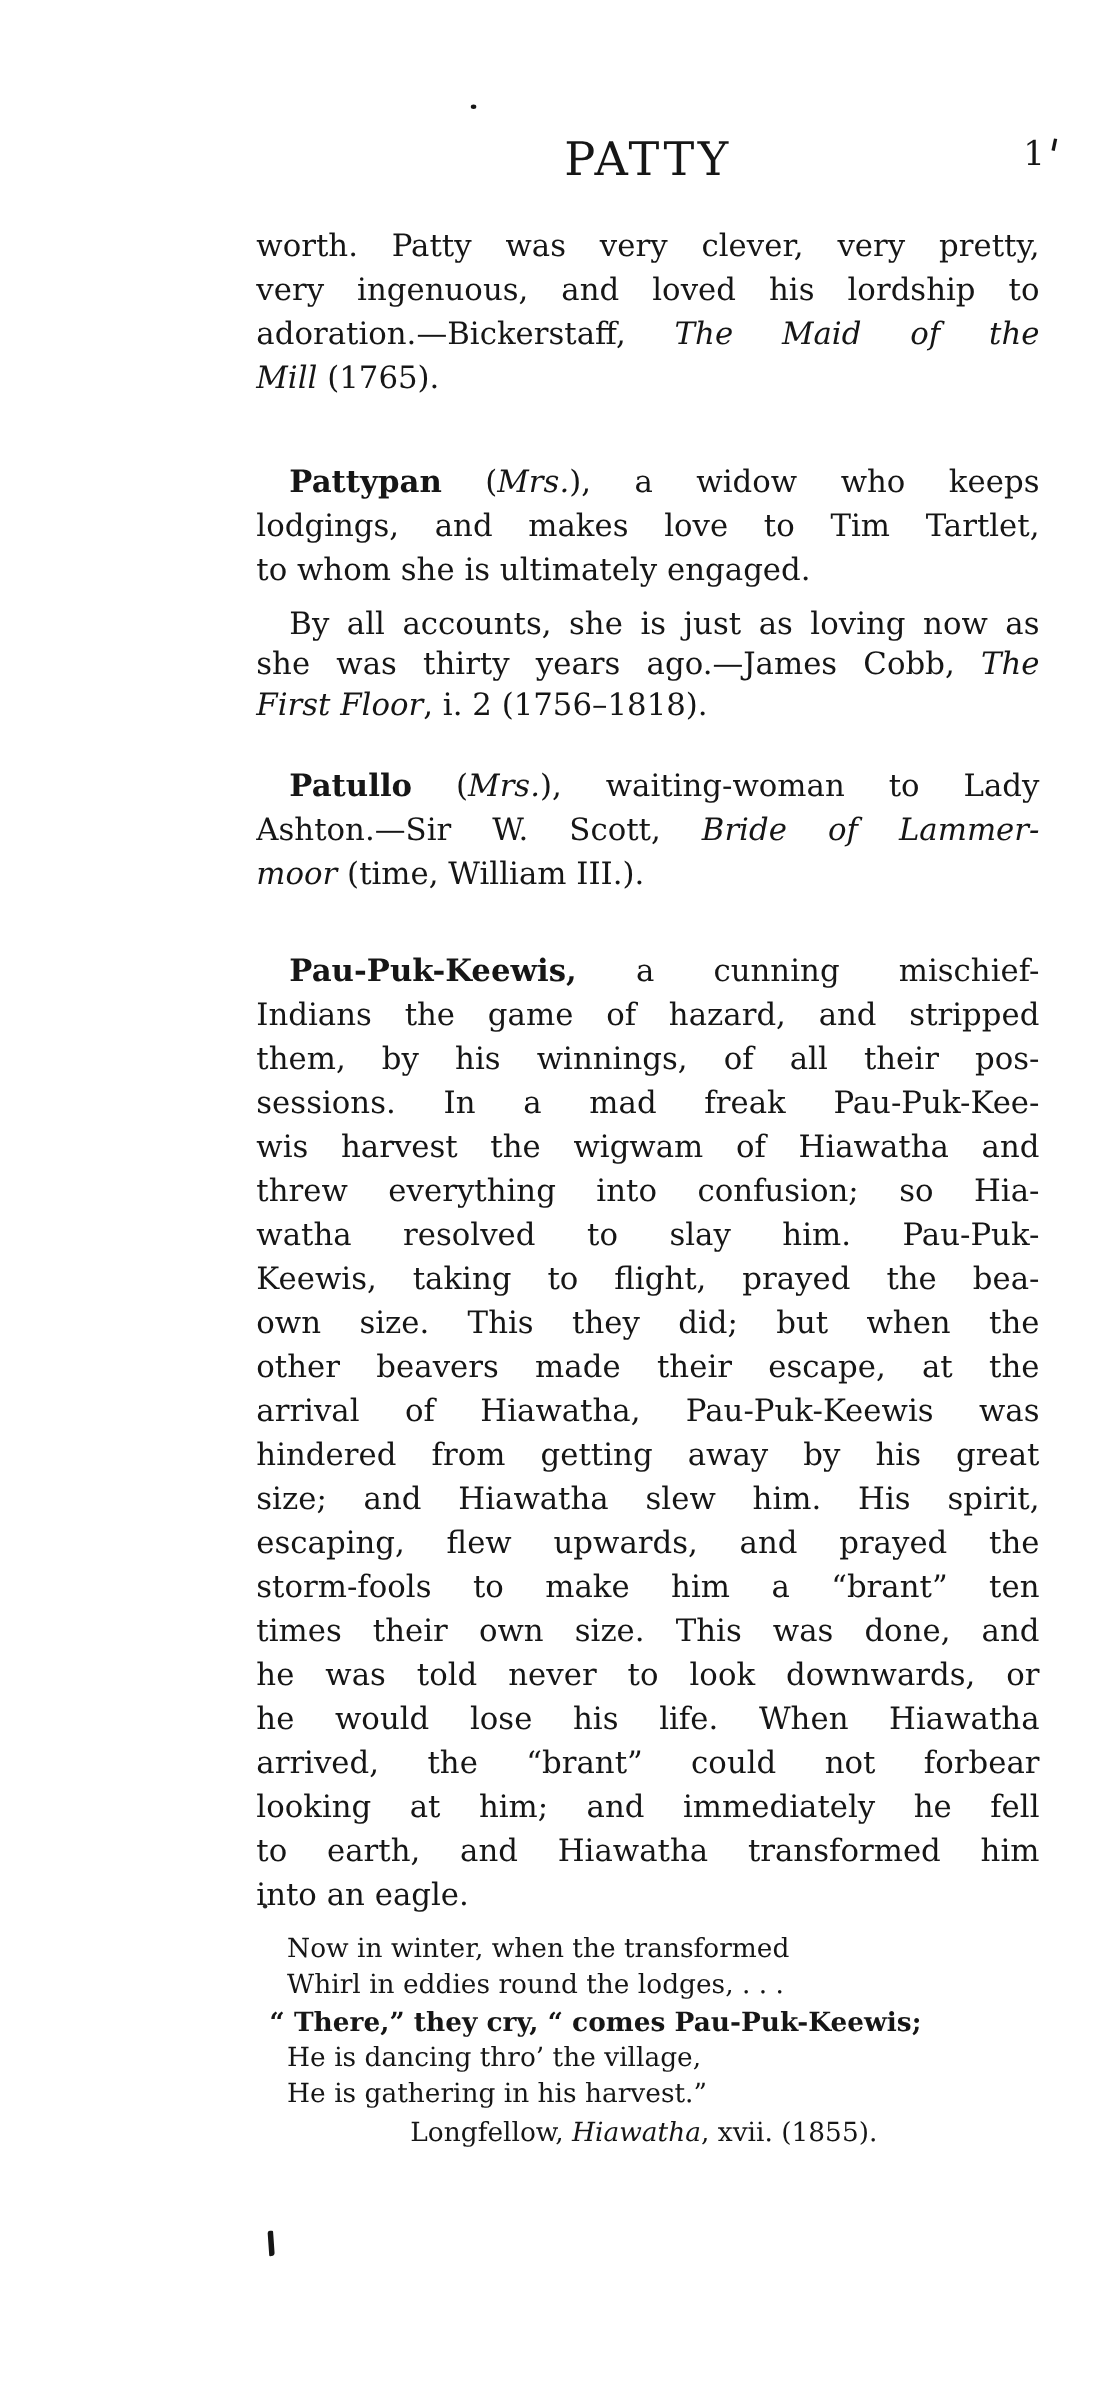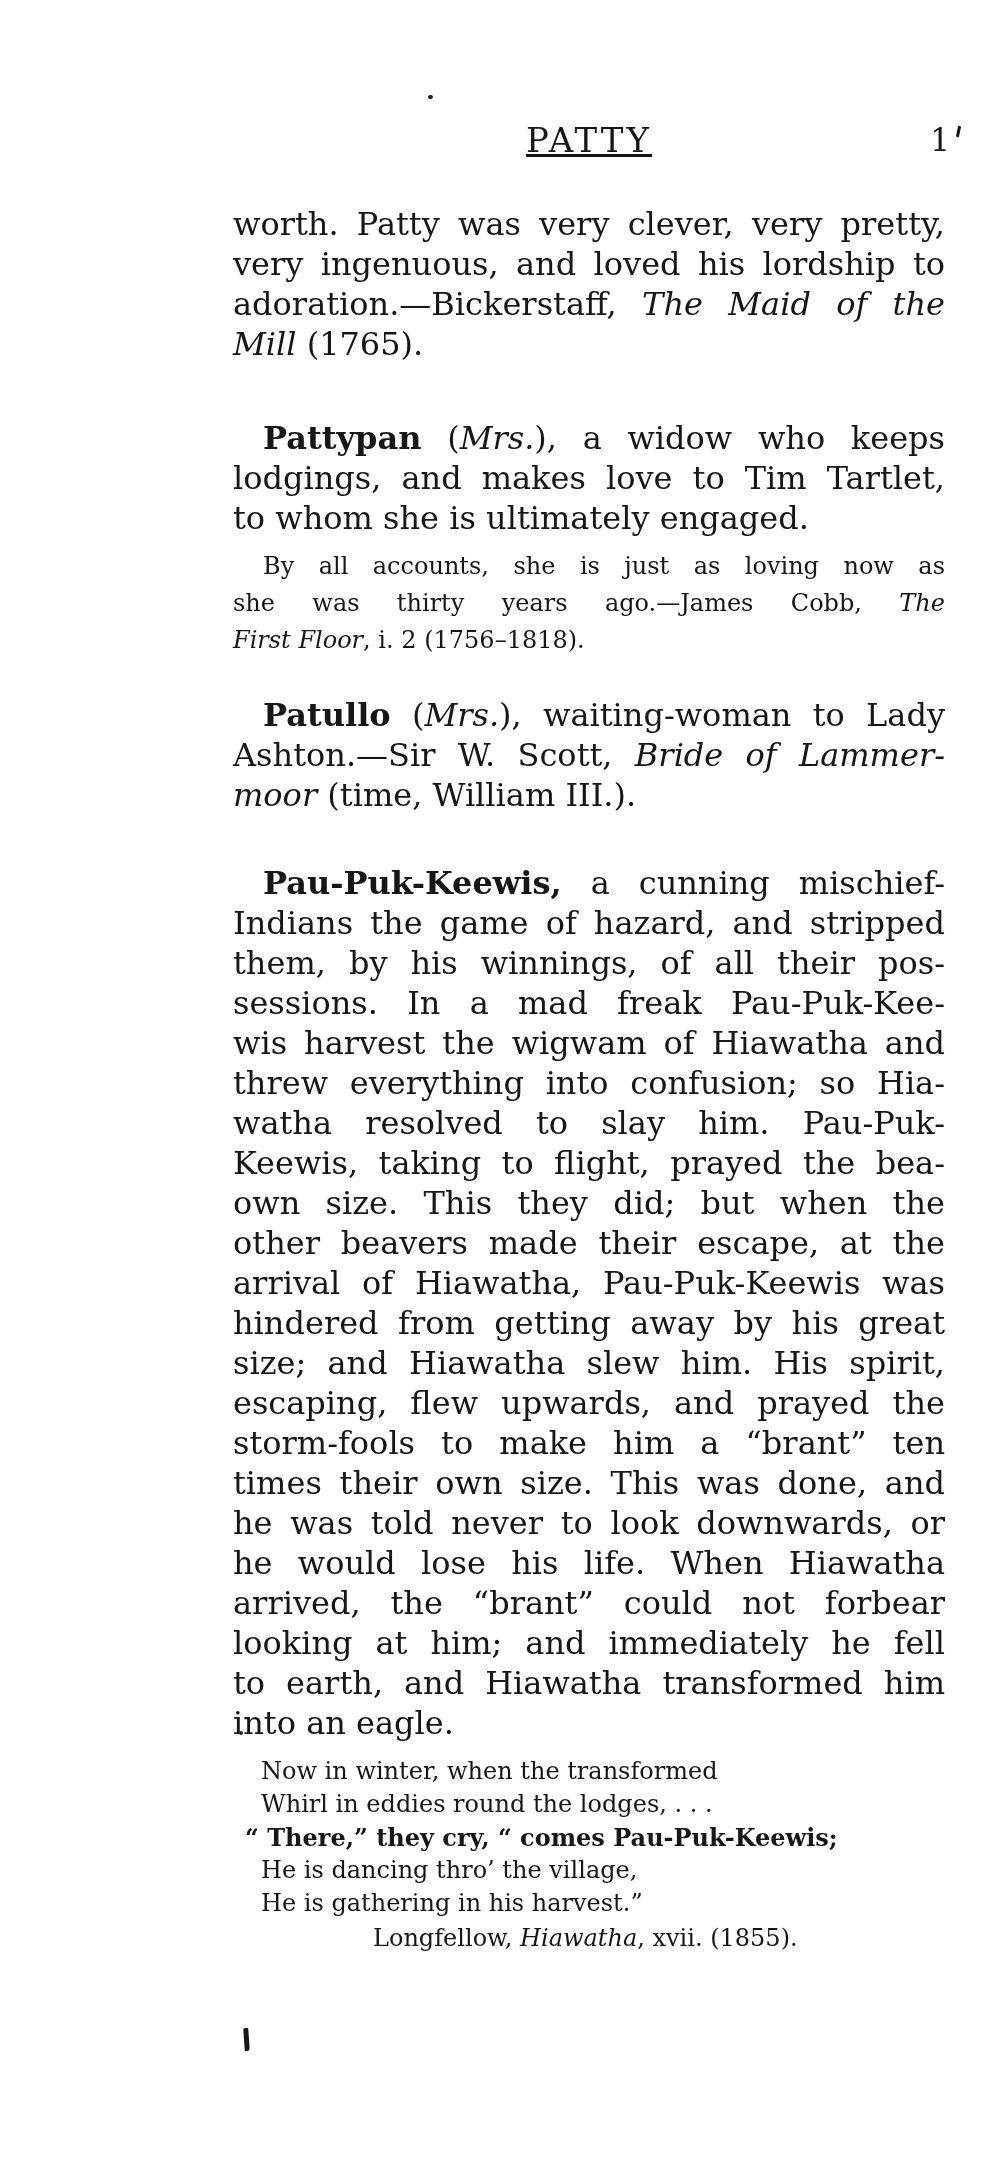--- a/index.html
+++ b/index.html
@@ -13,24 +13,23 @@
     overflow: hidden;
   }
   .running-head {
     position: absolute;
     top: 120px;
     left: 233px;
     width: 712px;
     text-align: center;
   }
   .running-head .title {
-    font-size: 34px;
+    font-size: 42px;
     letter-spacing: 3px;
     font-weight: normal;
-    text-decoration: underline;
   }
   .folio {
     position: absolute;
     top: 122px;
     right: 50px;
     font-size: 31px;
   }
   .folio-tick {
     position: absolute;
     top: 126px;
@@ -68,22 +67,22 @@
     transform: rotate(-4deg);
     border-radius: 2px 1px 3px 1px;
   }
   .content {
     position: absolute;
     top: 204px;
     left: 233px;
     width: 712px;
   }
   .para { margin: 0; }
-  .para.body  { font-size: 32px; line-height: 40px; }
-  .para.small { font-size: 24px; line-height: 37px; }
+  .para.body  { font-size: 28px; line-height: 40px; }
+  .para.small { font-size: 28px; line-height: 37px; }
   .para.poem  { font-size: 24px; line-height: 33px; margin-left: 28px; }
   .m-entry  { margin-top: 54px; }
   .m-cite   { margin-top: 10px; }
   .m-entry2 { margin-top: 36px; }
   .m-entry3 { margin-top: 48px; }
   .m-poem   { margin-top: 12px; }
   .line {
     text-align: justify;
     text-align-last: justify;
     white-space: normal;

